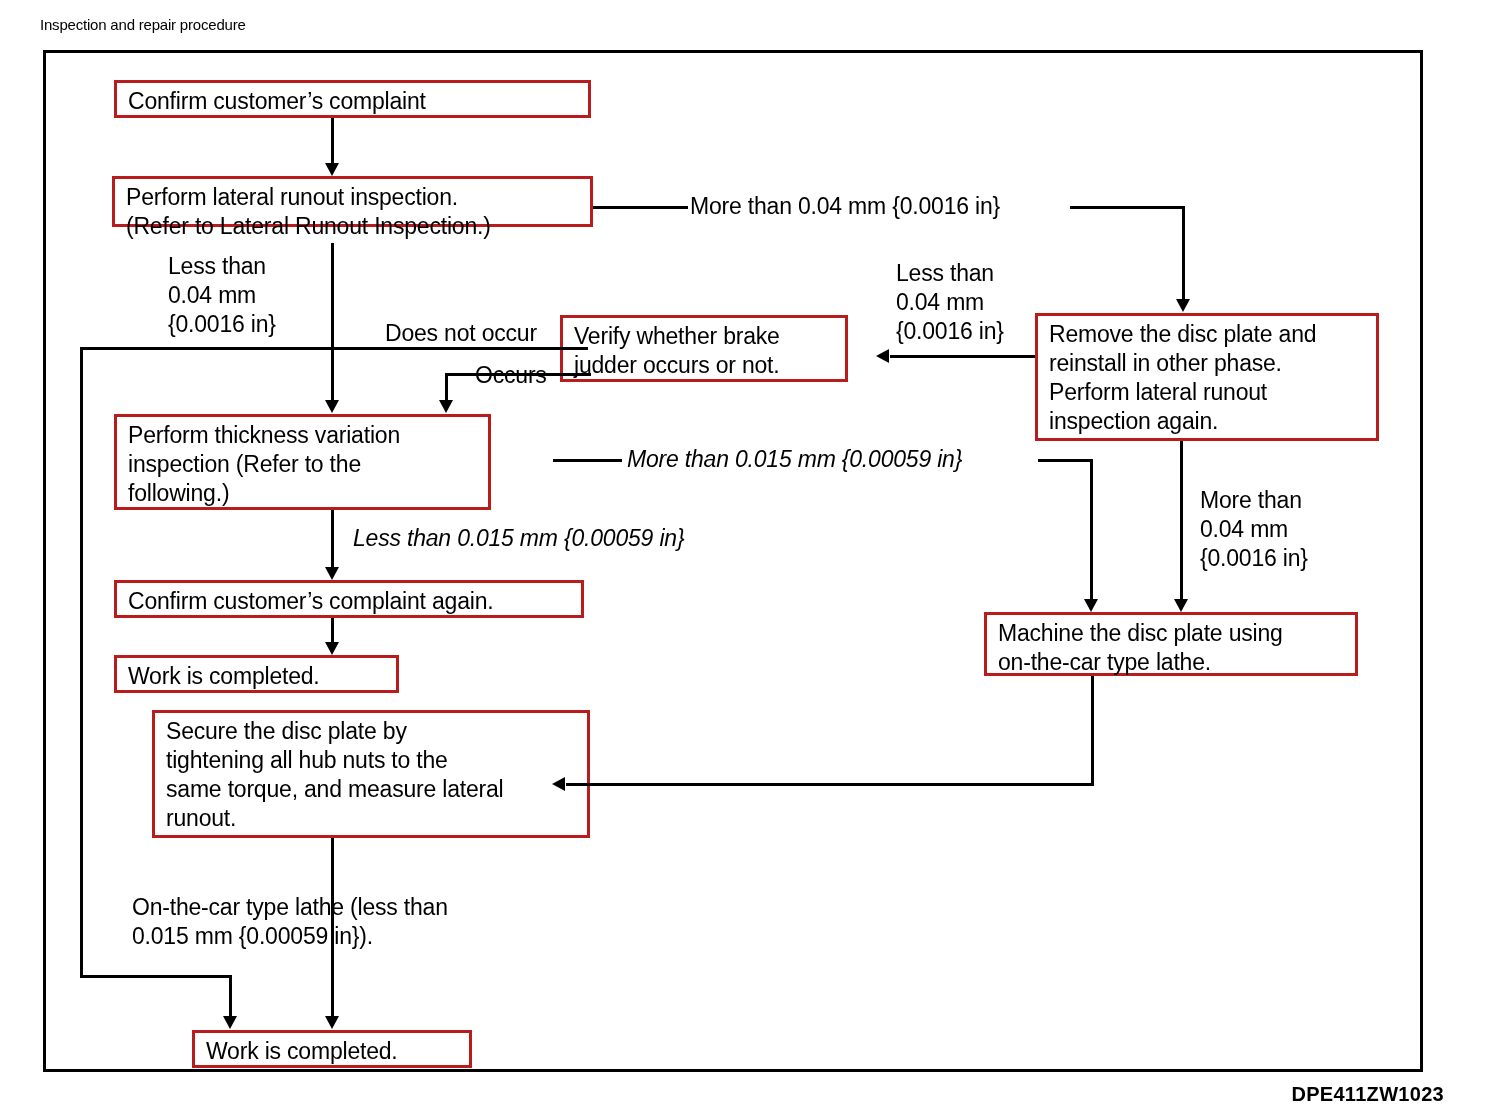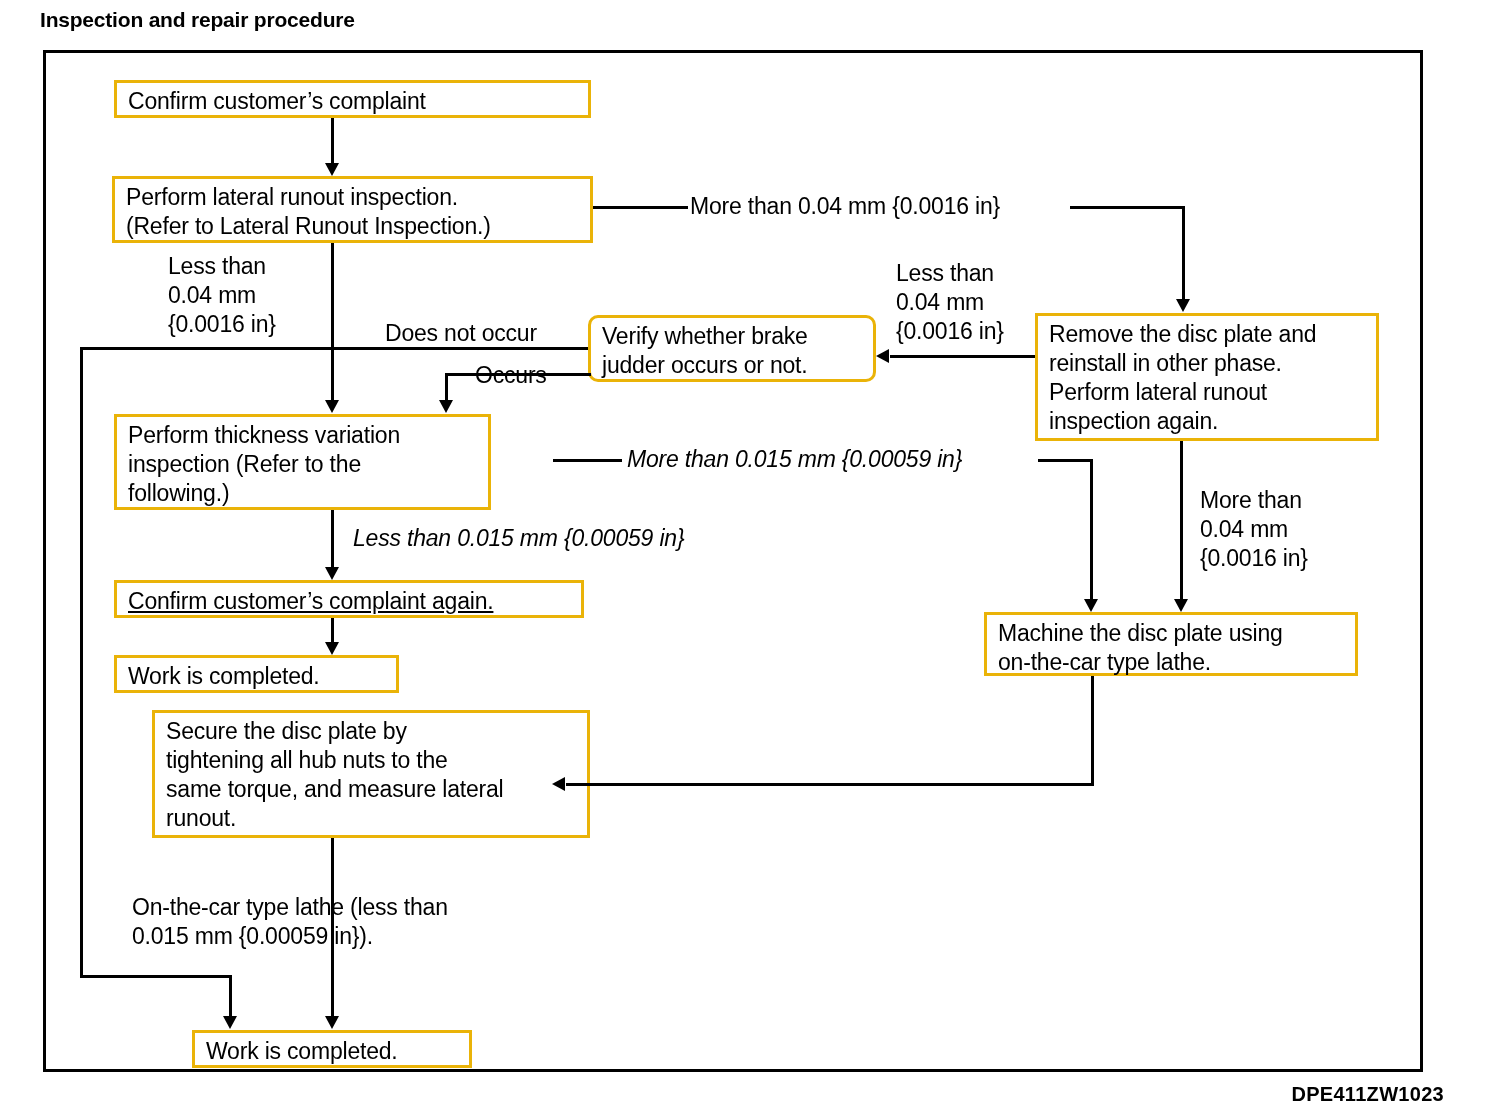--- a/index.html
+++ b/index.html
@@ -15,40 +15,40 @@
   #page {
     position: relative;
     width: 1504px;
     height: 1120px;
     background: #ffffff;
     overflow: hidden;
   }
   .title {
     position: absolute;
     left: 40px;
-    top: 8px;
-    font-size: 21px;
-    font-weight: bold;
+    top: 16px;
+    font-size: 15px;
+    font-weight: normal;
     letter-spacing: -0.2px;
     white-space: nowrap;
   }
   
   .frame {
     position: absolute;
     left: 43px;
     top: 50px;
     width: 1380px;
     height: 1022px;
     border: 3px solid #000;
     box-sizing: border-box;
   }
   
   .box {
     position: absolute;
-    border: 3px solid #eab308;
+    border: 3px solid #b91c1c;
     box-sizing: border-box;
     background: #fff;
     font-size: 23px;
     line-height: 29px;
     padding: 4px 9px 4px 11px;
     white-space: pre-line;
     letter-spacing: -0.2px;
   }
   
   .h, .v {
@@ -94,36 +94,36 @@
 <body>
 
 <div id="page">
 
   <div class="title">Inspection and repair procedure</div>
 
   <div class="frame"></div>
 
   <div class="box" style="left:114px; top:80px; width:477px; height:38px;">Confirm customer’s complaint</div>
 
-  <div class="box" style="left:112px; top:176px; width:481px; height:67px;">Perform lateral runout inspection.
+  <div class="box" style="left:112px; top:176px; width:481px; height:51px;">Perform lateral runout inspection.
 (Refer to Lateral Runout Inspection.)</div>
 
-  <div class="box" style="left:588px; top:315px; width:288px; height:67px;border-radius:10px;">Verify whether brake
+  <div class="box" style="left:560px; top:315px; width:288px; height:67px;">Verify whether brake
 judder occurs or not.</div>
 
   <div class="box" style="left:1035px; top:313px; width:344px; height:128px;">Remove the disc plate and
 reinstall in other phase.
 Perform lateral runout
 inspection again.</div>
 
   <div class="box" style="left:114px; top:414px; width:377px; height:96px;">Perform thickness variation
 inspection (Refer to the
 following.)</div>
 
-  <div class="box" style="left:114px; top:580px; width:470px; height:38px;text-decoration:underline;">Confirm customer’s complaint again.</div>
+  <div class="box" style="left:114px; top:580px; width:470px; height:38px;">Confirm customer’s complaint again.</div>
 
   <div class="box" style="left:114px; top:655px; width:285px; height:38px;">Work is completed.</div>
 
   <div class="box" style="left:984px; top:612px; width:374px; height:64px;">Machine the disc plate using
 on-the-car type lathe.</div>
 
   <div class="box" style="left:114px; top:710px; width:438px; height:128px;margin-left:38px;">Secure the disc plate by
 tightening all hub nuts to the
 same torque, and measure lateral
 runout.</div>

